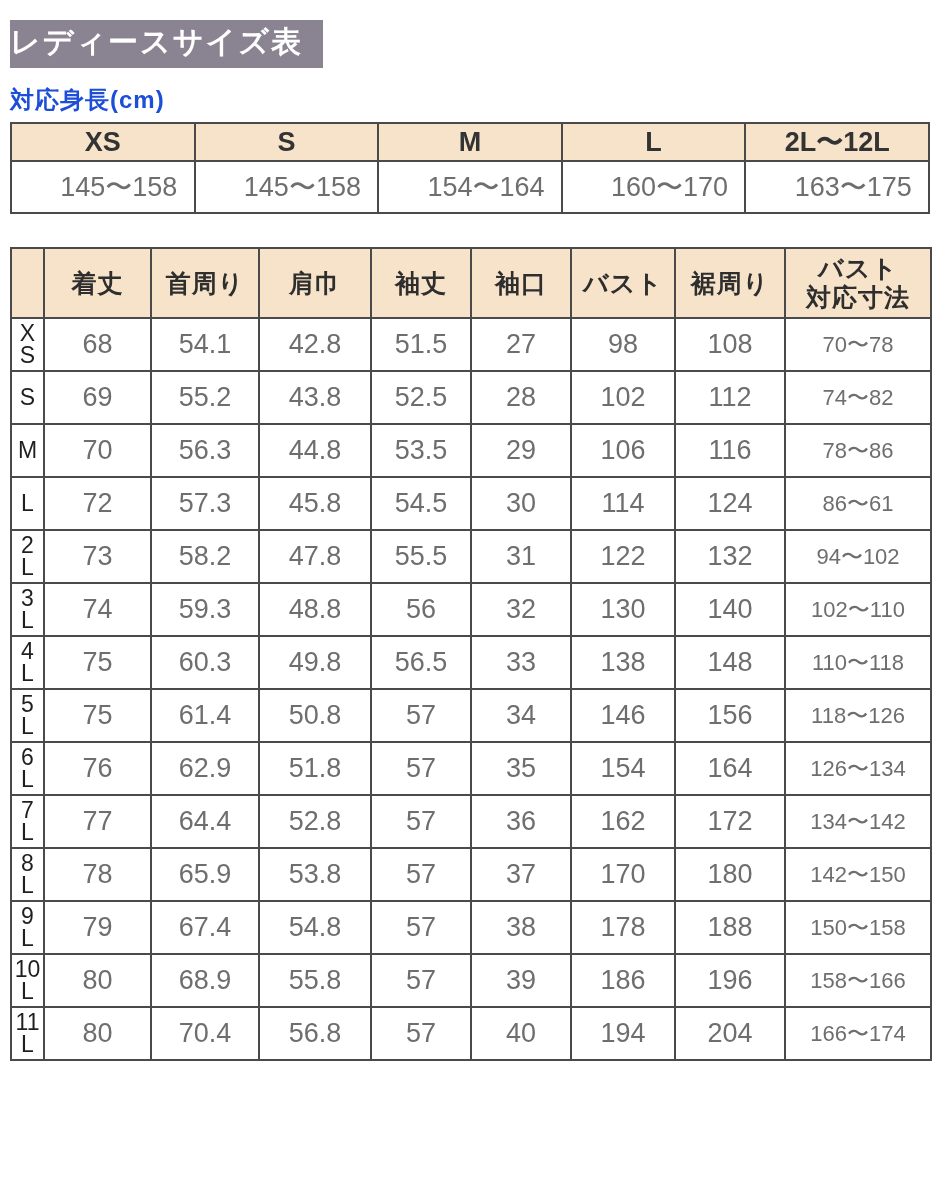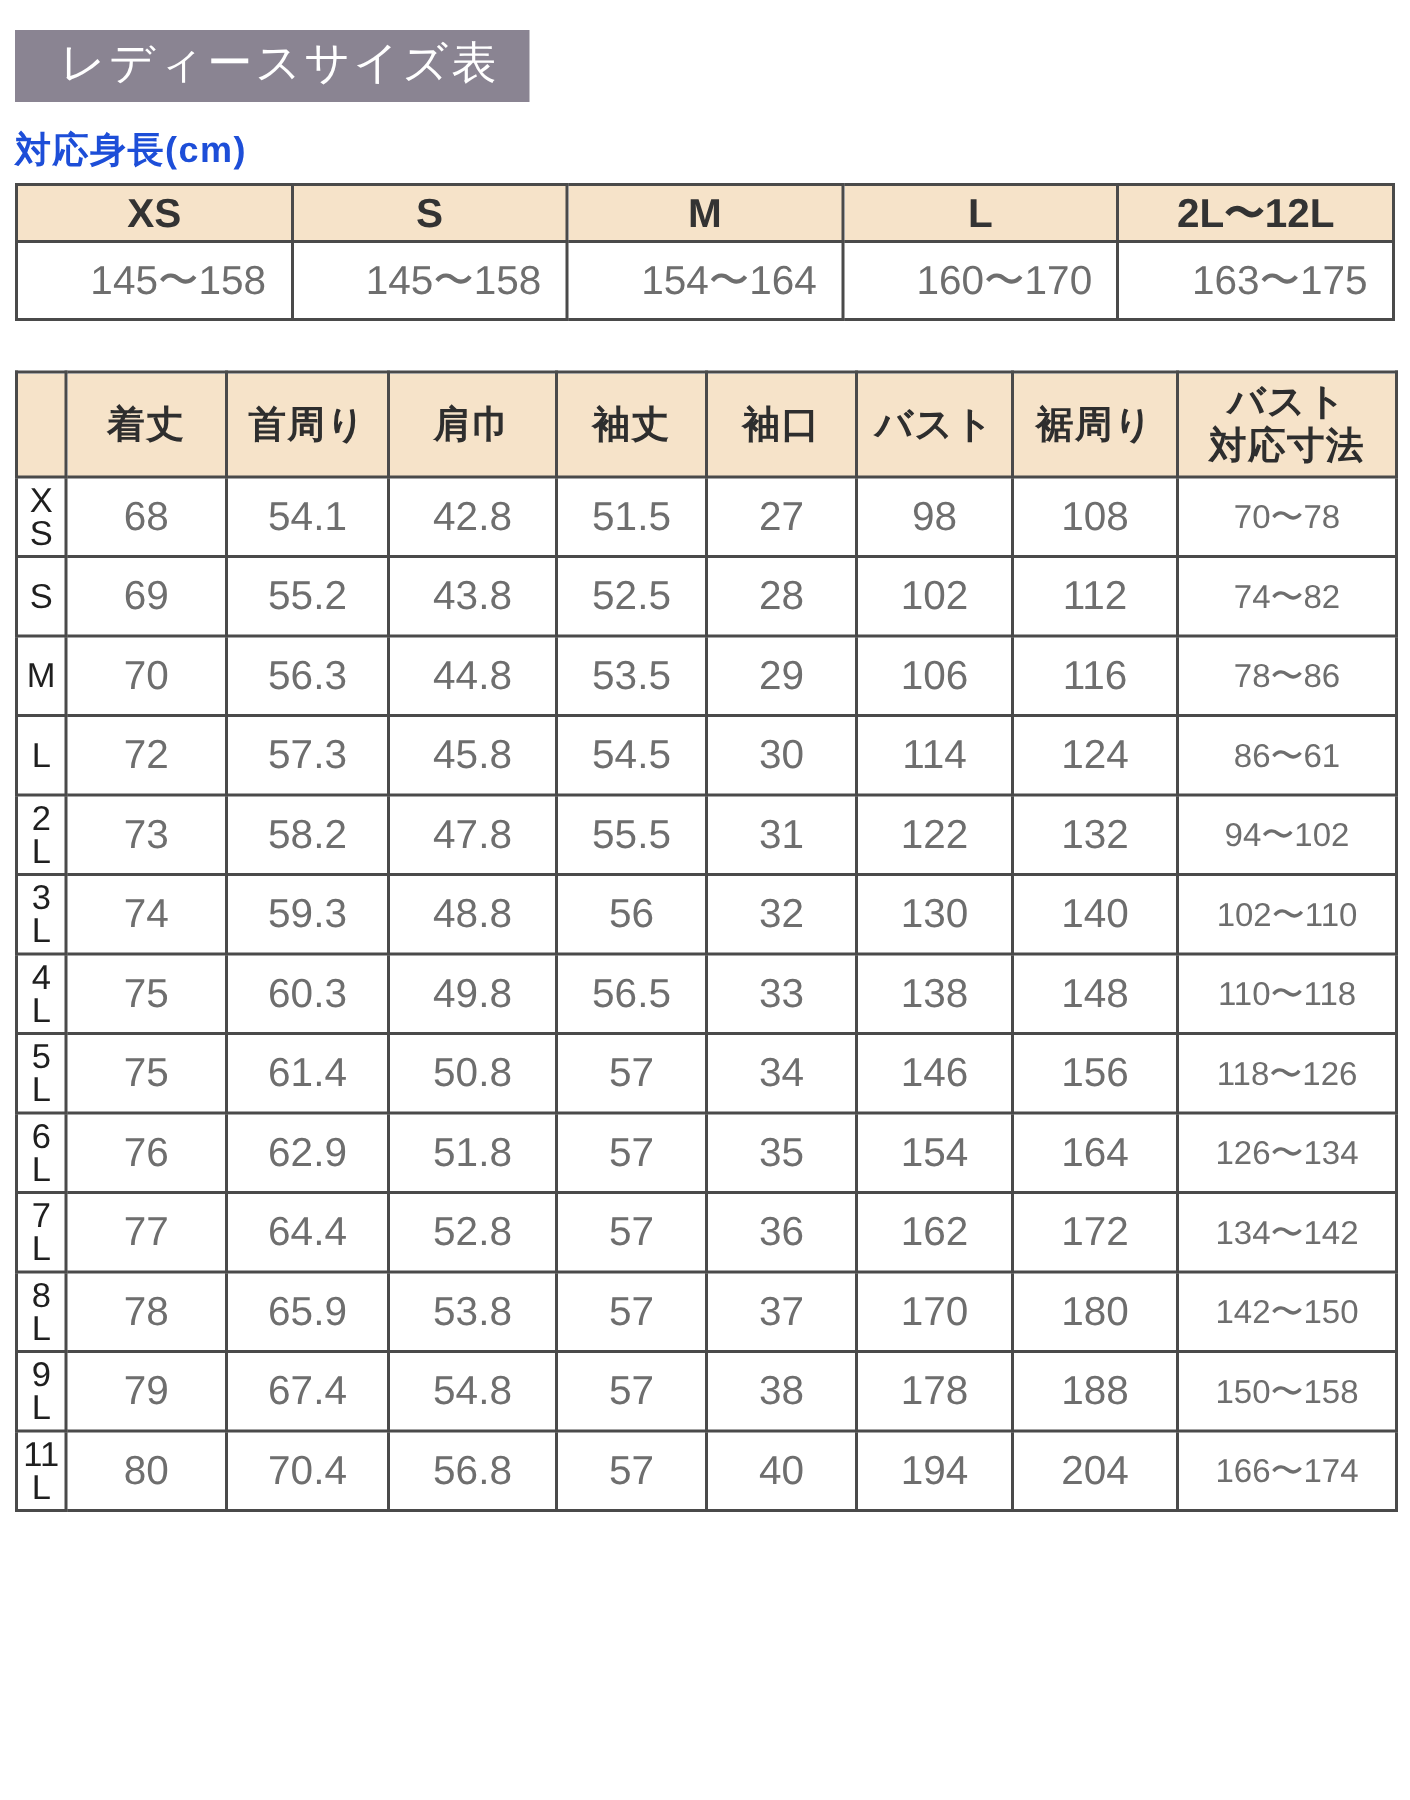--- a/index.html
+++ b/index.html
@@ -15,23 +15,23 @@
     width:940px;height:1200px;background:#ffffff;
     font-family:"Liberation Sans","DejaVu Sans",sans-serif;
     overflow:hidden;
   }
   .title-bar{
     display:inline-block;
     margin:20px 0 0 10px;
     background:var(--title-bg);
     color:#ffffff;
     font-size:30px;
-    font-weight:normal;
+    font-weight:bold;
     letter-spacing:2px;
-    padding:2px 20px 5px 30px;
+    padding:2px 20px 5px 0;
   }
   .subtitle{
     margin:16px 0 6px 10px;
     font-size:24px;
     font-weight:bold;
     color:#1d4ed8;
     letter-spacing:1px;
   }
   table{
     border-collapse:collapse;
@@ -285,20 +285,32 @@
         <td>79</td>
         <td>67.4</td>
         <td>54.8</td>
         <td>57</td>
         <td>38</td>
         <td>178</td>
         <td>188</td>
         <td class="range">150〜158</td>
       </tr>
       <tr>
+        <th>10
+L</th>
+        <td>80</td>
+        <td>68.9</td>
+        <td>55.8</td>
+        <td>57</td>
+        <td>39</td>
+        <td>186</td>
+        <td>196</td>
+        <td class="range">158〜166</td>
+      </tr>
+      <tr>
         <th>11
 L</th>
         <td>80</td>
         <td>70.4</td>
         <td>56.8</td>
         <td>57</td>
         <td>40</td>
         <td>194</td>
         <td>204</td>
         <td class="range">166〜174</td>

